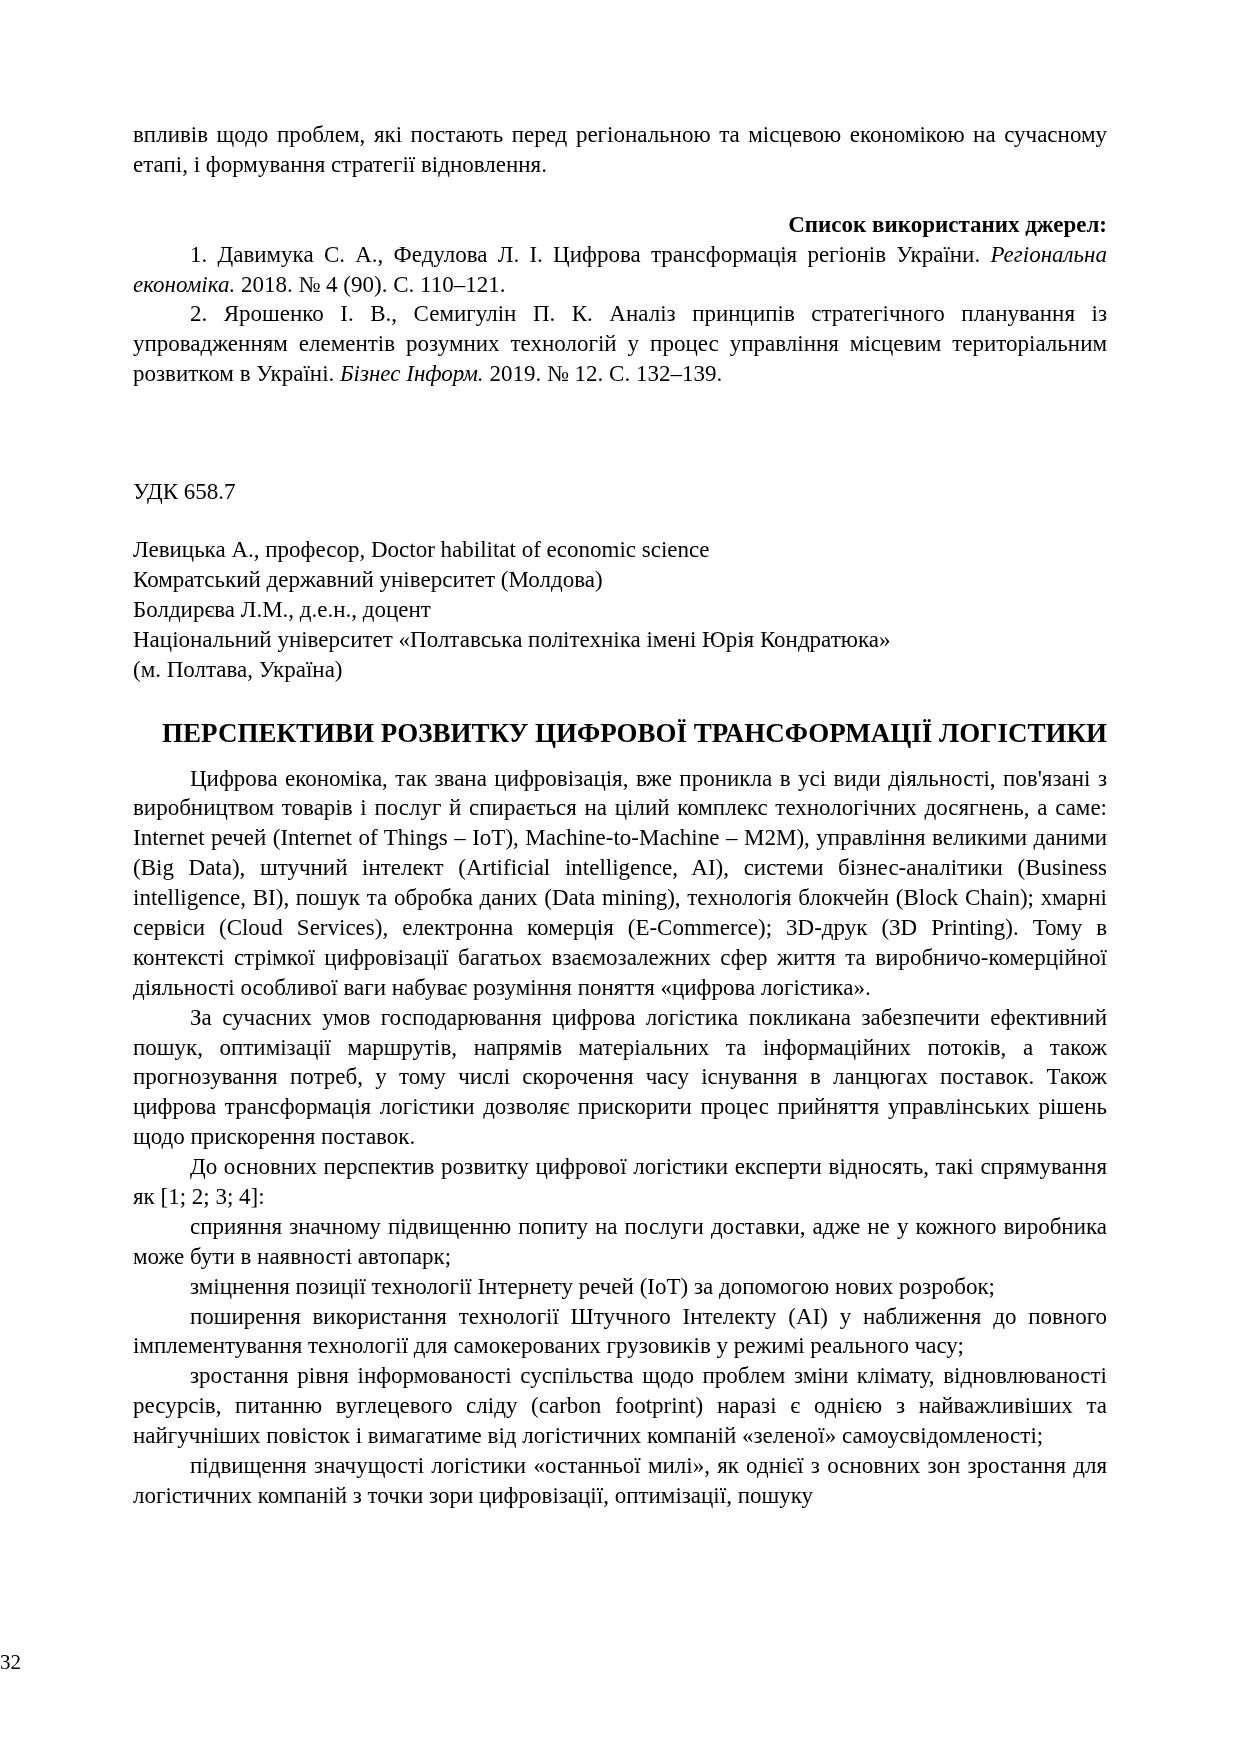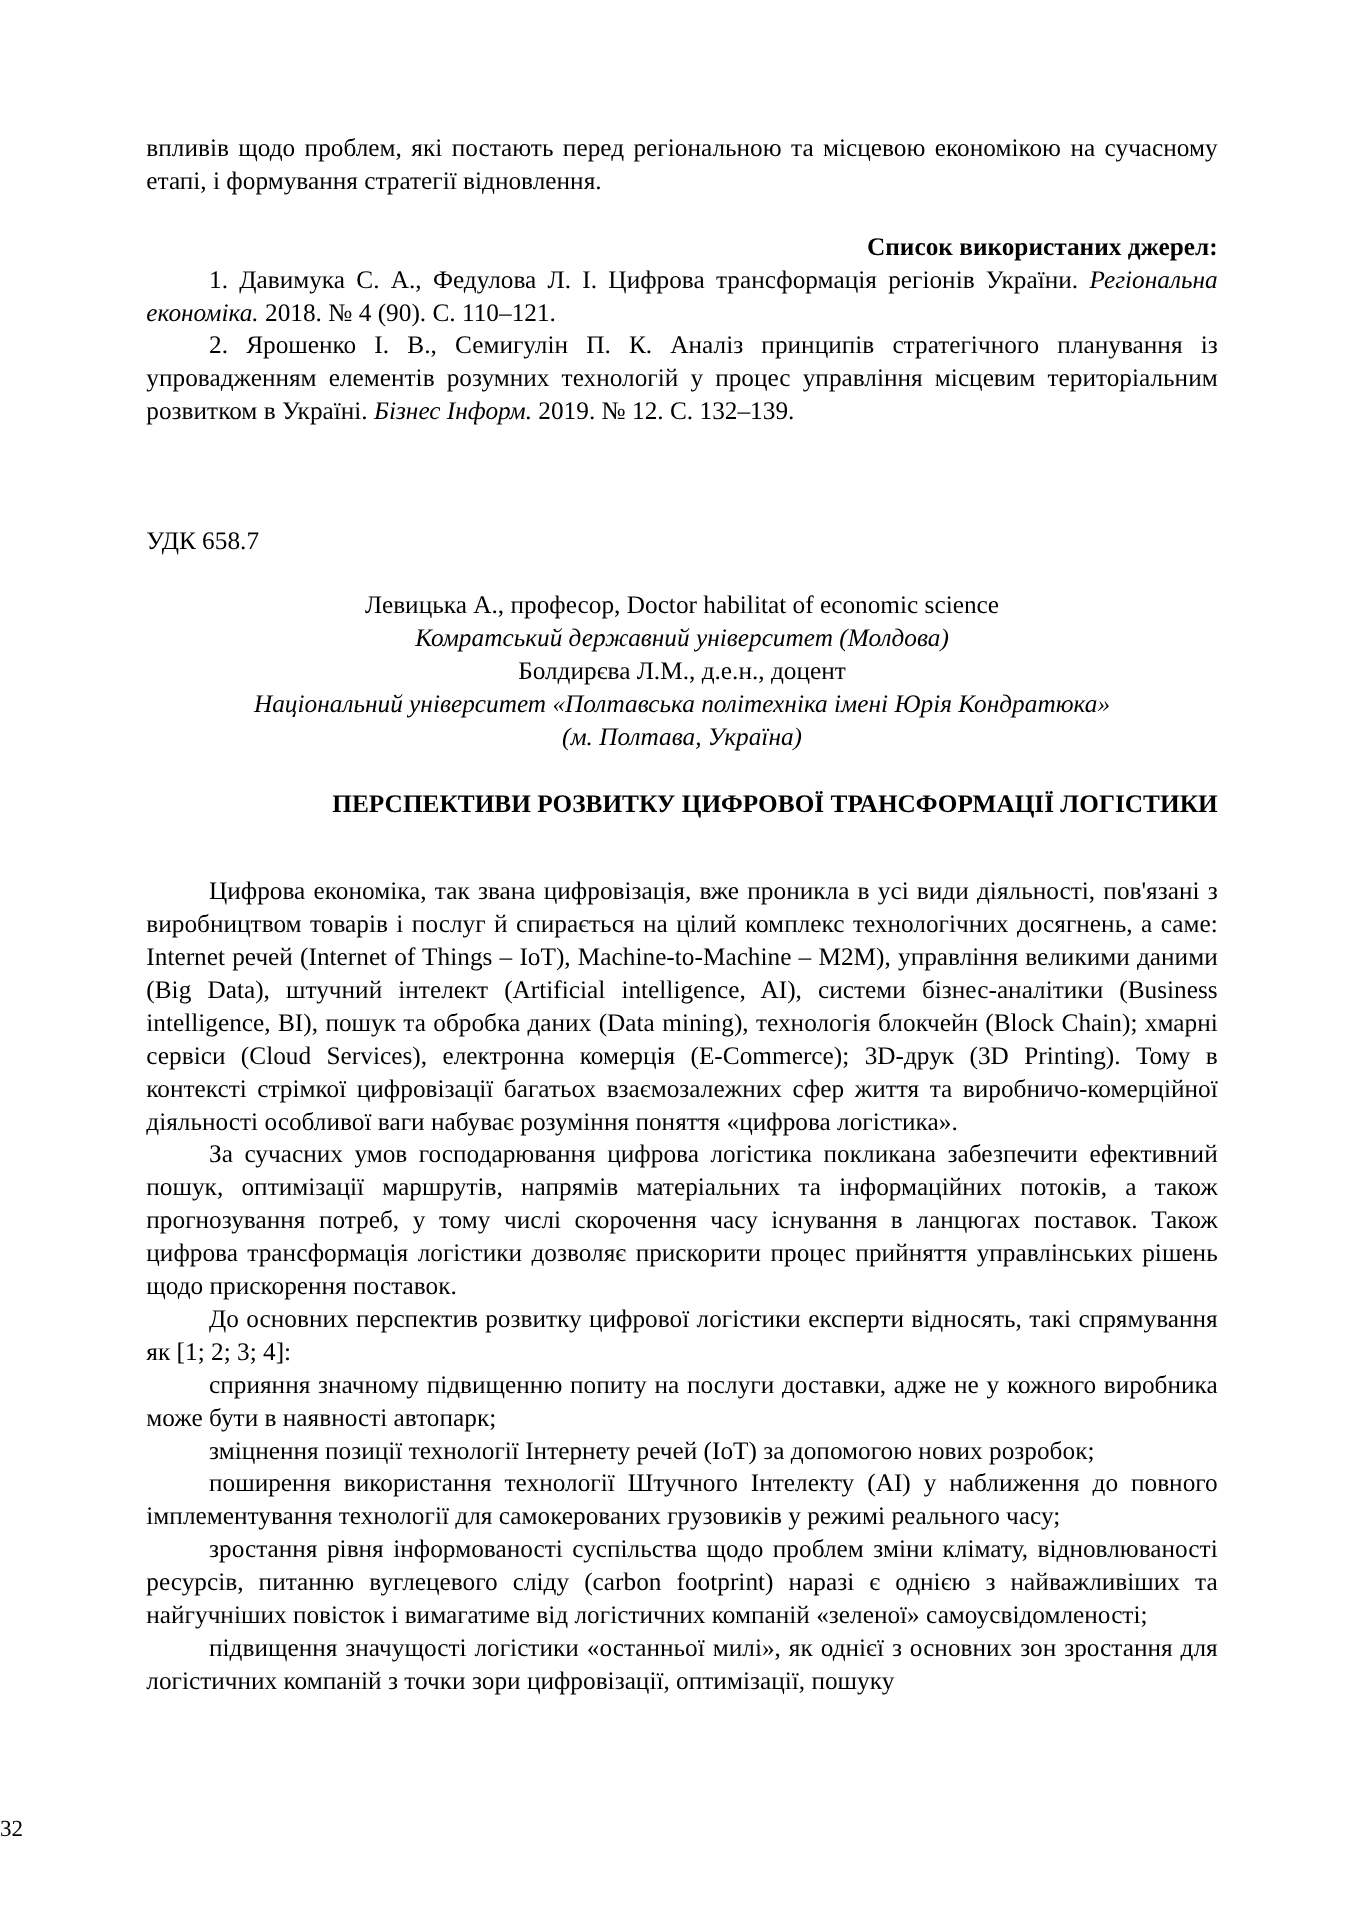--- a/index.html
+++ b/index.html
@@ -14,36 +14,36 @@
     line-height: 1.3;
     color: #000000;
     padding: 120px 133px 0 133px;
   }
   p.body {
     text-align: justify;
   }
   .indent { text-indent: 57px; }
   .center { text-align: center; }
   .bold { font-weight: bold; text-align: right; }
-  .italic { font-style: italic; }
+  .italic { }
   .refs-heading {
     margin-top: 30px;
     font-size: 23px;
   }
   .udc {
     margin-top: 88px;
   }
   .author-block {
     margin-top: 28px;
   }
-  .author-line { text-align: center; }
+  .author-line { text-align: left; }
   .article-title {
     margin-top: 32px;
-    margin-bottom: 49px;
-    font-size: 23px;
+    margin-bottom: 12px;
+    font-size: 27px;
   }
   .page-number {
     position: absolute;
     bottom: 78px;
     left: 0;
     width: 100%;
     text-align: left;
     font-size: 21px;
   }
 </style>

